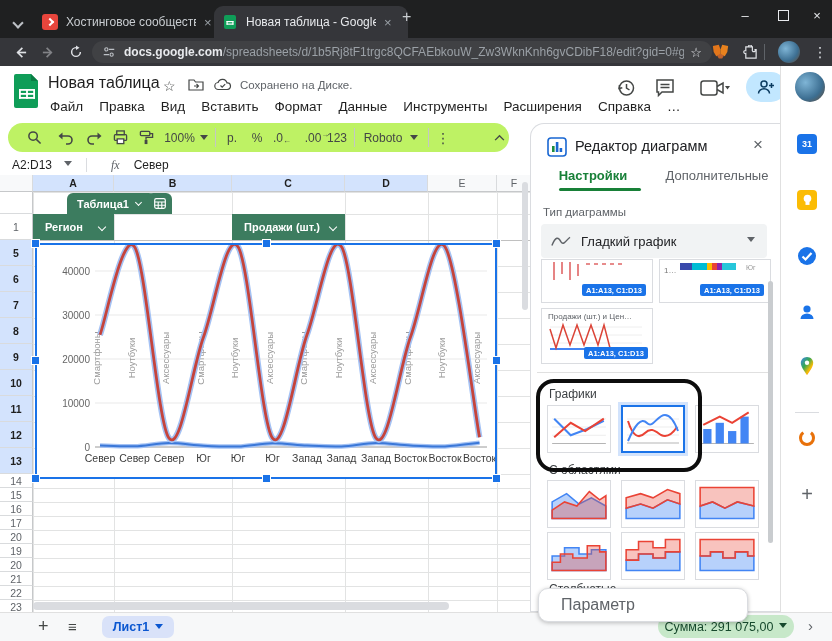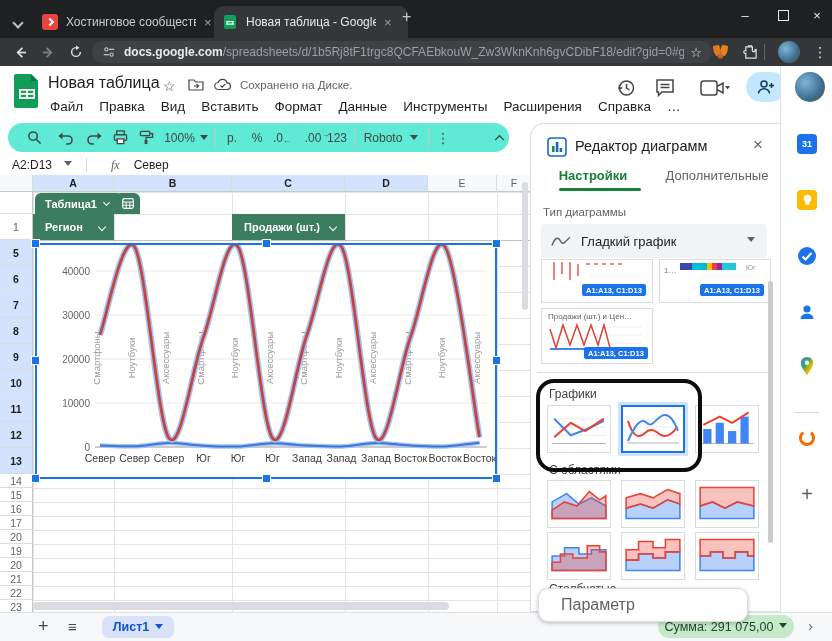--- a/index.html
+++ b/index.html
@@ -30,34 +30,34 @@
   .doc-title{position:absolute;left:48px;top:8px;font-size:16px;color:#1f1f1f;}
   .hdr-ico{position:absolute;top:12px;color:#444746;font-size:13px;}
   .saved{position:absolute;left:240px;top:13px;font-size:11.5px;color:#5f6368;}
   .menubar{position:absolute;left:42px;top:30px;display:flex;}
   .menu-item{font-size:13.5px;color:#1f1f1f;padding:3px 8px;border-radius:6px;}
   .rt-ico{position:absolute;top:78px;color:#444746;}
   .share-pill{position:absolute;left:746px;top:72px;width:40px;height:30px;border-radius:15px;background:#c2e7ff;
     display:flex;align-items:center;justify-content:center;color:#0b3b60;}
   .avatar{border-radius:50%;background:radial-gradient(circle at 35% 35%,#7fb5d6,#3c6e91 60%,#6b4a2f);}
   
-  .toolbar{position:absolute;left:8px;top:123px;width:501px;height:29px;border-radius:15px;background:#5eead4;}
+  .toolbar{position:absolute;left:8px;top:123px;width:501px;height:29px;border-radius:15px;background:#bef264;}
   .tb{position:absolute;top:0;height:29px;display:flex;align-items:center;justify-content:center;color:#444746;font-size:12px;}
   .tbdiv{position:absolute;top:5px;width:1px;height:19px;background:#c4c7c5;}
   .tri{width:0;height:0;border:4px solid transparent;border-top:5px solid #444746;margin-top:4px;}
   
   .fbar{position:absolute;left:0;top:155px;width:832px;height:20px;background:#fff;border-bottom:1px solid #e0e0e0;}
   
   .grid{position:absolute;left:0;top:175px;width:532px;height:437px;background:#fff;overflow:hidden;}
   .colhdr{position:absolute;top:0;height:17px;font-size:10.5px;display:flex;align-items:center;justify-content:center;
     border-right:1px solid #d9dbdd;border-bottom:1px solid #c6c8ca;box-sizing:border-box;}
   .rowhdr{position:absolute;left:0;width:33px;font-size:10.5px;display:flex;align-items:center;justify-content:center;
     border-right:1px solid #c6c8ca;border-bottom:1px solid #d9dbdd;box-sizing:border-box;}
   .gtab{position:absolute;background:#3c7c5f;color:#fff;font-size:11px;font-weight:bold;
-    display:flex;align-items:center;border-radius:6px 6px 0 0;}
+    display:flex;align-items:center;border-radius:6px 6px 0 0;margin-left:32px;}
   .gcell{position:absolute;top:39px;height:26px;background:#3c7c5f;color:#fff;font-size:11px;font-weight:bold;
     display:flex;align-items:center;box-sizing:border-box;}
   .gcell .chev{width:5px;height:5px;border-width:1.5px;margin-left:auto;margin-right:9px;}
   .chart-card{position:absolute;left:35px;top:68px;width:458px;height:232px;background:#fff;border:2px solid #1a73e8;z-index:4;}
   .hdl{position:absolute;width:7px;height:7px;background:#1a73e8;border:1px solid #fff;box-sizing:content-box;z-index:5;}
   
   .panel{position:absolute;left:530px;top:123px;width:250px;height:489px;background:#fff;z-index:5;
     border:1px solid #dadce0;border-right:none;border-radius:14px 0 0 0;box-sizing:border-box;}
   .ptab{font-size:13px;flex:1;text-align:center;}
   .pthumb{position:absolute;background:#fff;border:1px solid #dadce0;box-sizing:border-box;}

